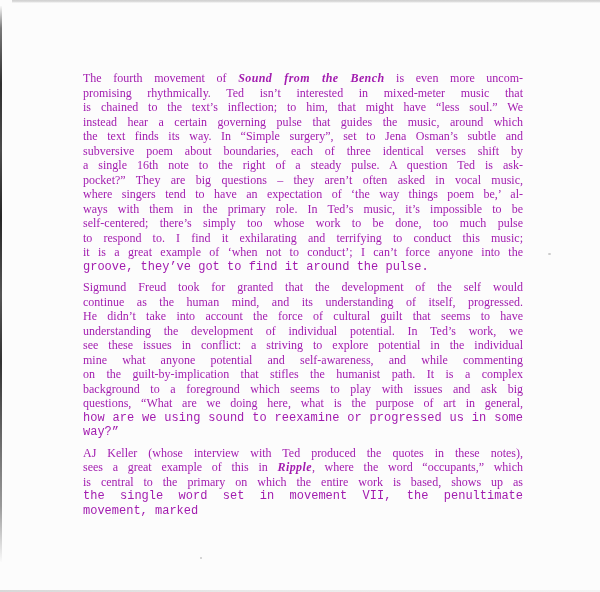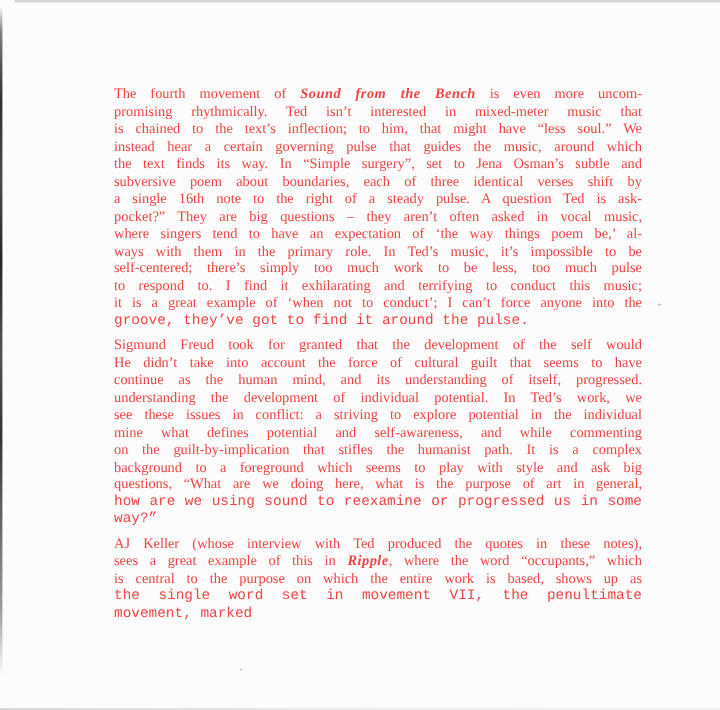--- a/index.html
+++ b/index.html
@@ -97,49 +97,49 @@
 </head>
 <body>
 
 <div class="page">
   <div class="top-edge"></div>
   <div class="left-edge"></div>
   <div class="bottom-edge"></div>
   <div class="speck s1"></div>
   <div class="speck s2"></div>
   <div class="speck s3"></div>
-  <div class="text-block" style="color: #ef4444; margin-left: 12px;">
+  <div class="text-block" style="color: #a21caf;">
       <div class="paragraph">
         <div class="line">The fourth movement of <span class="bi">Sound from the Bench</span> is even more uncom-</div>
         <div class="line">promising rhythmically. Ted isn’t interested in mixed-meter music that</div>
         <div class="line">is chained to the text’s inflection; to him, that might have “less soul.” We</div>
         <div class="line">instead hear a certain governing pulse that guides the music, around which</div>
         <div class="line">the text finds its way. In “Simple surgery”, set to Jena Osman’s subtle and</div>
         <div class="line">subversive poem about boundaries, each of three identical verses shift by</div>
         <div class="line">a single 16th note to the right of a steady pulse. A question Ted is ask-</div>
         <div class="line">pocket?” They are big questions – they aren’t often asked in vocal music,</div>
         <div class="line">where singers tend to have an expectation of ‘the way things poem be,’ al-</div>
         <div class="line">ways with them in the primary role. In Ted’s music, it’s impossible to be</div>
-        <div class="line">self-centered; there’s simply too much work to be less, too much pulse</div>
+        <div class="line">self-centered; there’s simply too whose work to be done, too much pulse</div>
         <div class="line">to respond to. I find it exhilarating and terrifying to conduct this music;</div>
         <div class="line">it is a great example of ‘when not to conduct’; I can’t force anyone into the</div>
         <div class="line last">groove, they’ve got to find it around the pulse.</div>
       </div>
       <div class="paragraph">
         <div class="line">Sigmund Freud took for granted that the development of the self would</div>
+        <div class="line">continue as the human mind, and its understanding of itself, progressed.</div>
         <div class="line">He didn’t take into account the force of cultural guilt that seems to have</div>
-        <div class="line">continue as the human mind, and its understanding of itself, progressed.</div>
         <div class="line">understanding the development of individual potential. In Ted’s work, we</div>
         <div class="line">see these issues in conflict: a striving to explore potential in the individual</div>
-        <div class="line">mine what defines potential and self-awareness, and while commenting</div>
+        <div class="line">mine what anyone potential and self-awareness, and while commenting</div>
         <div class="line">on the guilt-by-implication that stifles the humanist path. It is a complex</div>
-        <div class="line">background to a foreground which seems to play with style and ask big</div>
+        <div class="line">background to a foreground which seems to play with issues and ask big</div>
         <div class="line">questions, “What are we doing here, what is the purpose of art in general,</div>
         <div class="line last">how are we using sound to reexamine or progressed us in some way?”</div>
       </div>
       <div class="paragraph">
         <div class="line">AJ Keller (whose interview with Ted produced the quotes in these notes),</div>
         <div class="line">sees a great example of this in <span class="bi">Ripple</span>, where the word “occupants,” which</div>
-        <div class="line">is central to the purpose on which the entire work is based, shows up as</div>
+        <div class="line">is central to the primary on which the entire work is based, shows up as</div>
         <div class="line last">the single word set in movement VII, the penultimate movement, marked</div>
       </div>
     </div>
 </div>
 
 </body></html>

